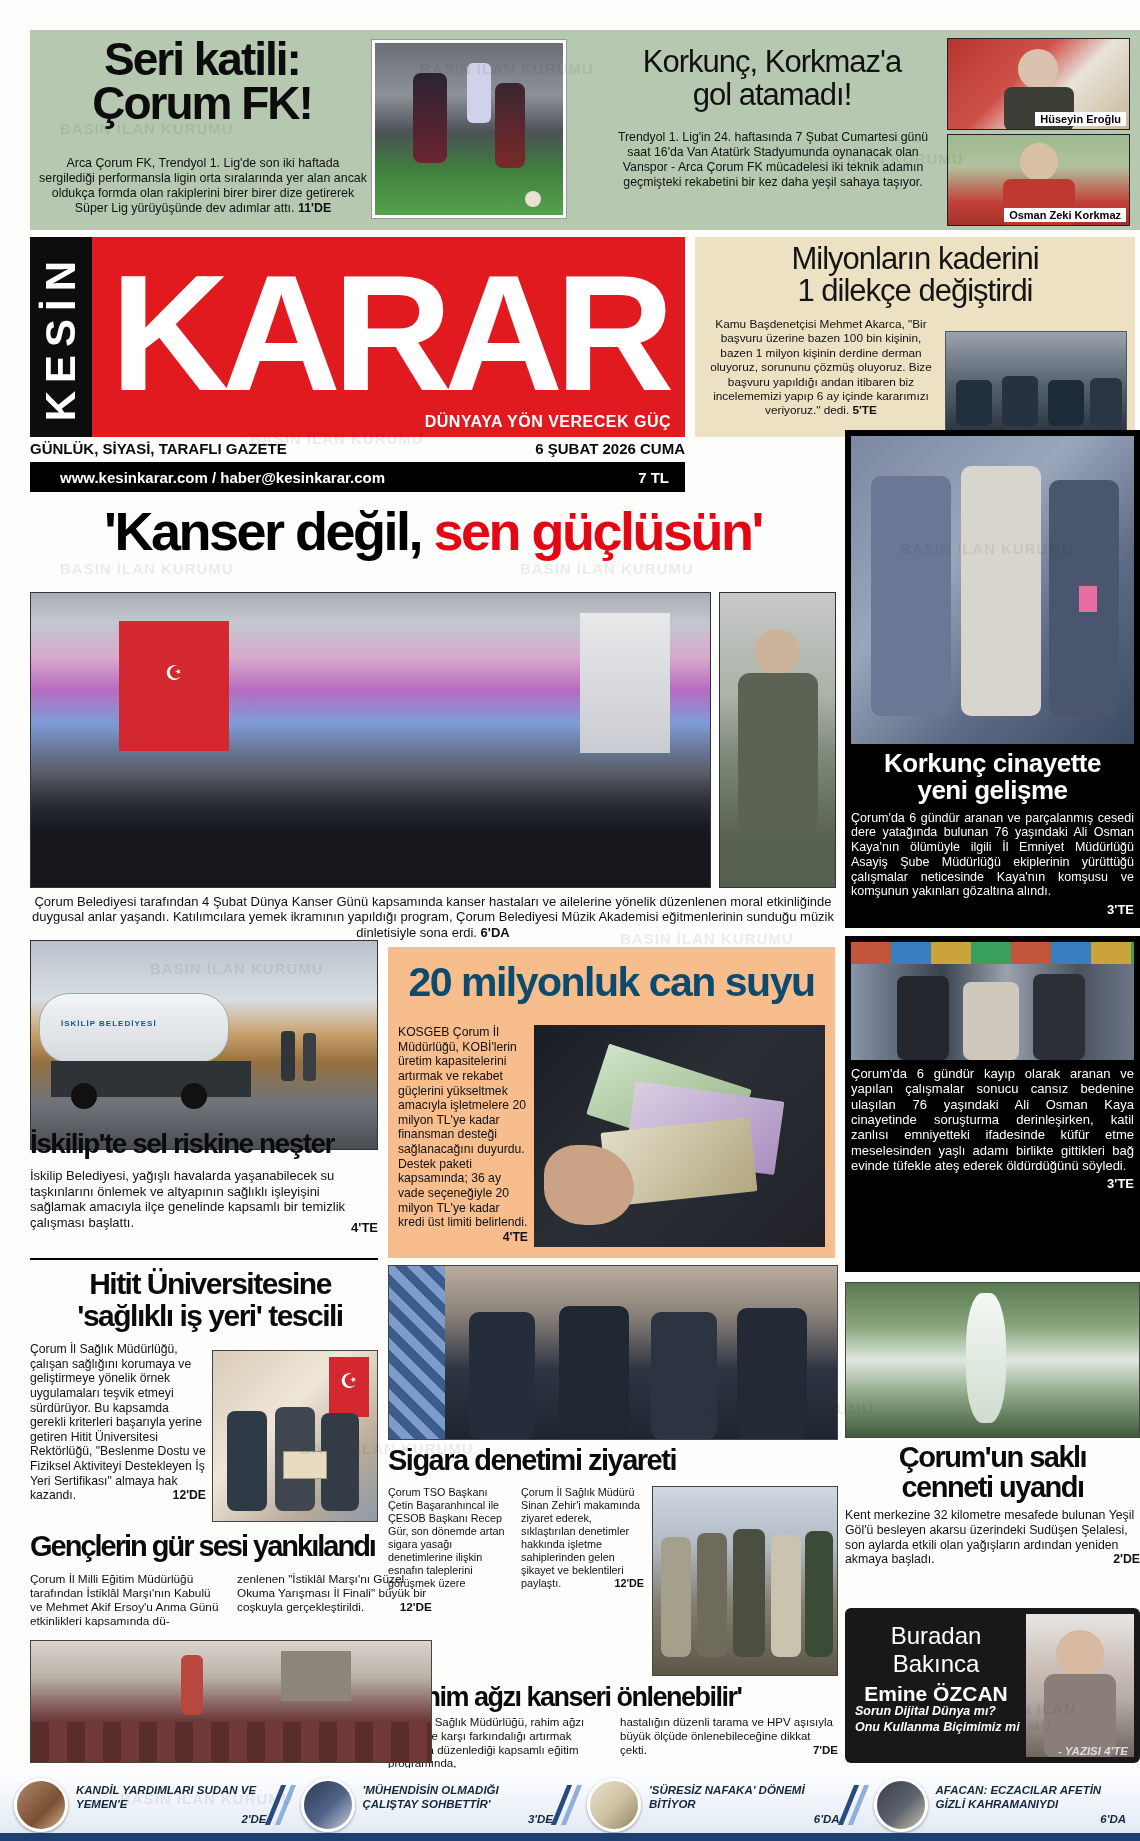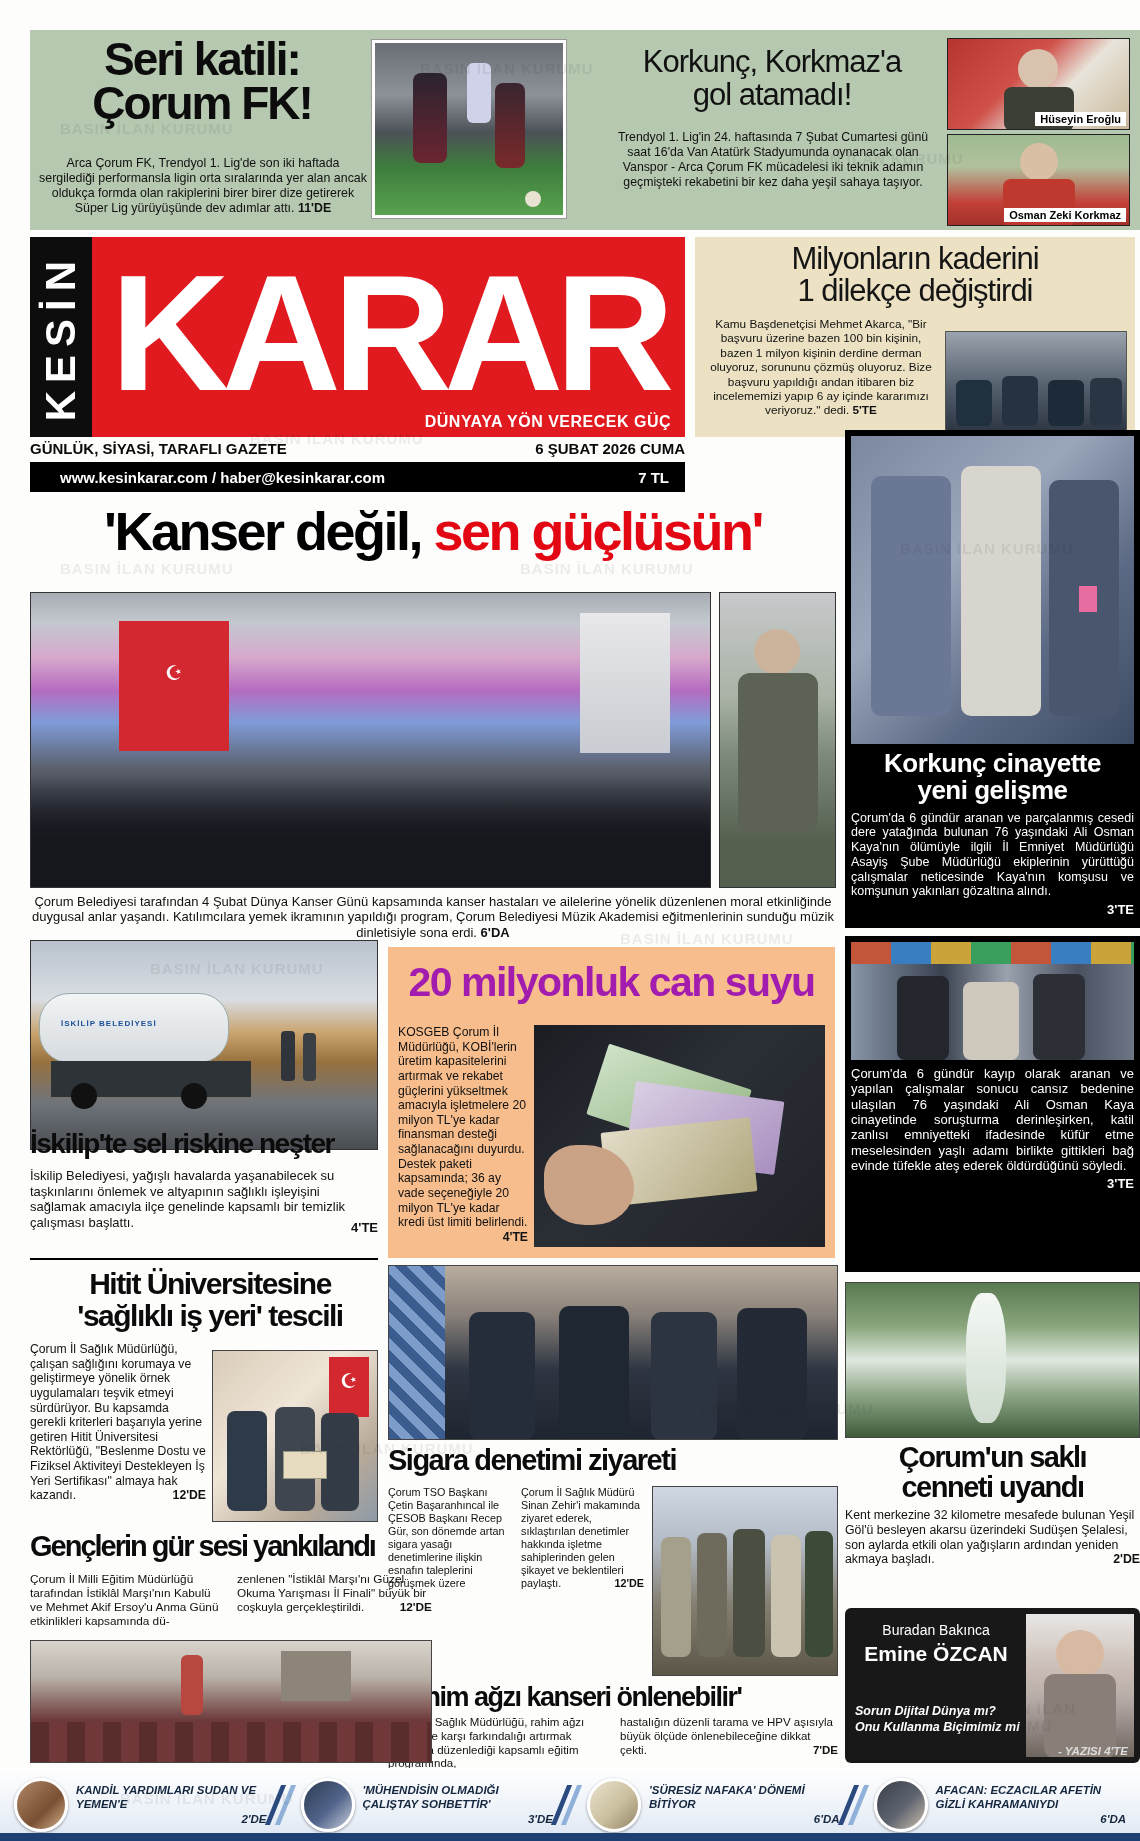--- a/index.html
+++ b/index.html
@@ -39,24 +39,24 @@
   .blackbox{background:#000;padding:6px;}
   .bb-head{color:#fff;font-weight:800;text-align:center;font-size:26px;line-height:1.05;letter-spacing:-.5px;margin-top:6px;}
   .bb-body{color:#fff;font-size:12.5px;line-height:1.18;text-align:justify;margin-top:6px;}
   .bb-page{color:#fff;font-weight:bold;font-size:13px;text-align:right;margin-top:3px;}
   
   .story-head{font-weight:800;color:#0b0b0b;letter-spacing:-1.5px;}
   .story-body{font-size:12.3px;color:#111;line-height:1.2;}
   .pageref{font-weight:bold;}
   .pr-right{float:right;font-weight:bold;}
   #orangebox{background:#f7bd8c;}
-  #kosg-head{font-weight:800;font-size:41px;letter-spacing:-1.5px;white-space:nowrap;text-align:center;color:#a21caf;}
+  #kosg-head{font-weight:800;font-size:41px;letter-spacing:-1.5px;white-space:nowrap;text-align:center;color:#0c4a6e;}
   
   #ozcanbox{background:#181818;border-radius:6px;}
-  #ozcan-kicker{color:#fff;font-size:14px;text-align:center;}
+  #ozcan-kicker{color:#fff;font-size:24px;text-align:center;}
   #ozcan-author{color:#fff;font-size:21px;font-weight:800;text-align:center;margin-top:4px;}
   .ozcan-title{color:#fff;font-weight:bold;font-style:italic;font-size:12.5px;line-height:1.25;}
   #ozcan-ref{position:absolute;right:12px;bottom:6px;color:#ddd;font-weight:bold;font-style:italic;font-size:11.5px;}
   
   #strip{background:linear-gradient(180deg,#ffffff 0%,#e9eff7 70%,#dbe5f1 100%);
          display:flex;align-items:center;padding:0 14px;}
   .teaser{display:flex;align-items:center;gap:8px;flex:1;}
   .tz-circle{width:54px;height:54px;border-radius:50%;border:3px solid #fff;box-shadow:0 1px 3px rgba(0,0,0,.4);flex:none;}
   .tz-text{font-weight:bold;font-style:italic;font-size:11.5px;line-height:1.15;color:#14273f;}
   .tz-page{font-weight:bold;font-style:italic;font-size:11.5px;color:#14273f;text-align:right;margin-top:2px;}

